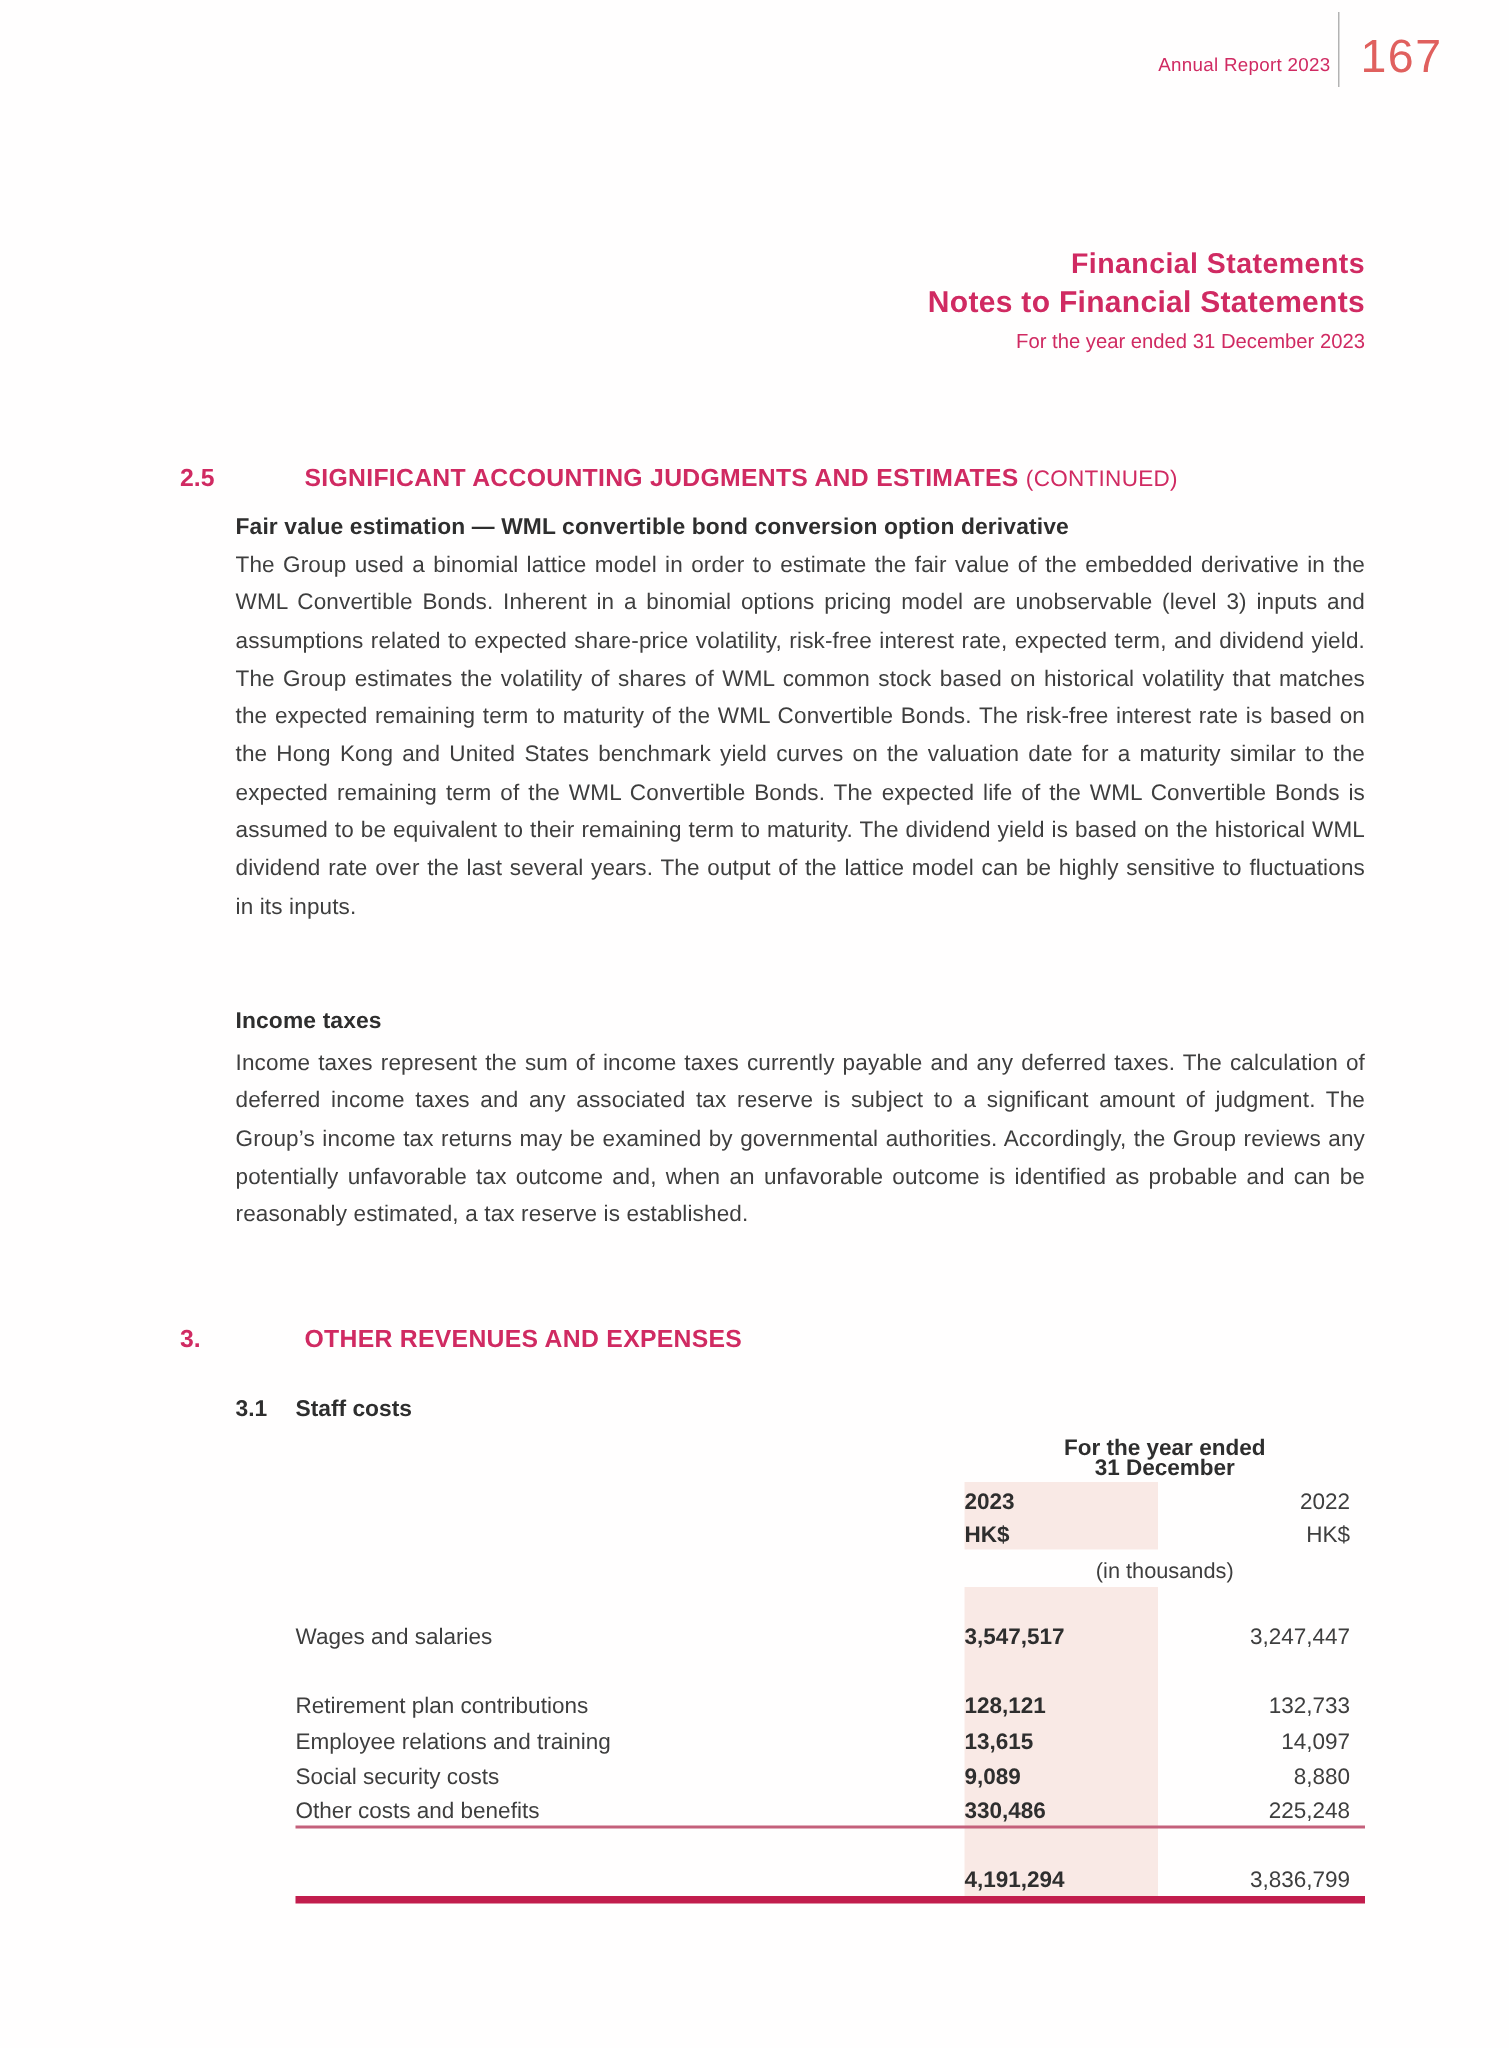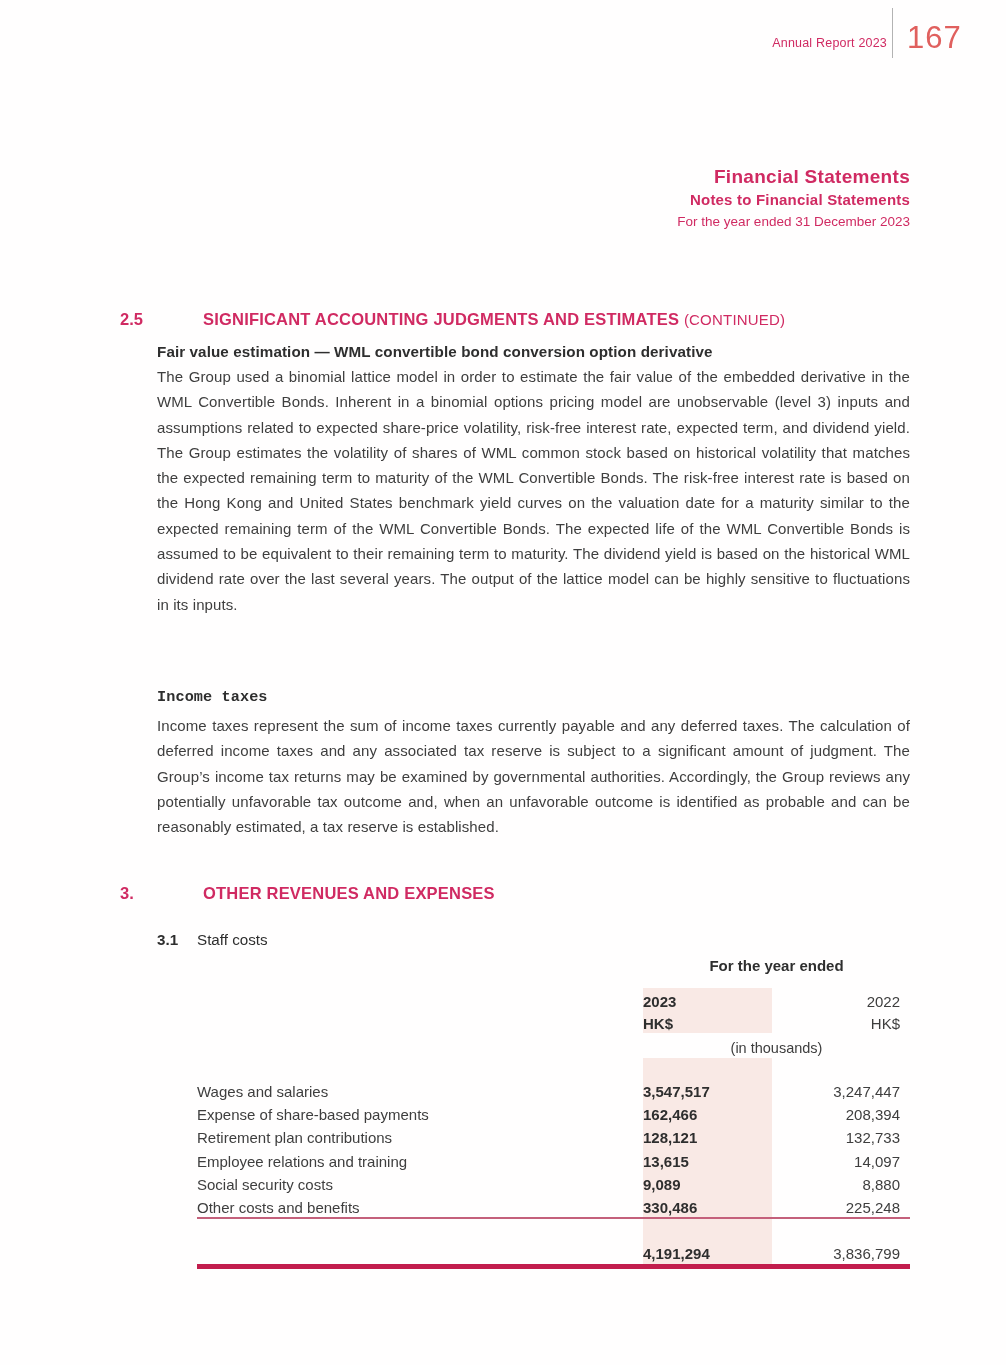--- a/index.html
+++ b/index.html
@@ -30,45 +30,45 @@
     position:absolute;top:8px;left:892px;width:1px;height:50px;background:#b3b3b3;
   }
   .hdr-pageno{
     position:absolute;top:20px;left:907px;
     font-size:31px;color:var(--page-number-red);letter-spacing:1px;
   }
 
   
   .titleblock{position:absolute;top:166px;left:0;right:96px;text-align:right;color:var(--accent-pink);}
   .titleblock .t1{font-size:19px;font-weight:700;letter-spacing:.3px;}
-  .titleblock .t2{font-size:15px;font-weight:700;margin-top:3px;letter-spacing:.2px;}
+  .titleblock .t2{font-size:20px;font-weight:700;margin-top:3px;letter-spacing:.2px;}
   .titleblock .t3{font-size:13.5px;font-weight:400;margin-top:6px;}
 
   
   .sec-row{display:flex;align-items:baseline;gap:46px;}
   .sec-num{width:37px;flex:0 0 37px;font-weight:700;color:var(--accent-pink);font-size:16.5px;}
   .sec-head{font-weight:700;color:var(--accent-pink);font-size:16.5px;letter-spacing:.2px;}
   .sec-head .cont{font-weight:400;font-size:15px;letter-spacing:.2px;}
 
   .sec25{position:absolute;top:310px;left:120px;width:790px;}
   .indent{margin-left:37px;}
   .subhead{font-size:15.2px;font-weight:700;color:var(--heading-black);margin-top:14px;letter-spacing:.1px;}
   .para{
     font-size:15px;line-height:25.3px;text-align:justify;margin-top:4px;
     color:var(--body-text);letter-spacing:.1px;
   }
 
   .incometaxes{position:absolute;top:672px;left:157px;width:753px;}
-  .incometaxes .subhead{margin-top:16px;font-family:Liberation Mono, monospace;}
+  .incometaxes .subhead{margin-top:0;}
   .incometaxes .para{margin-top:7px;}
 
   .sec3{position:absolute;top:884px;left:120px;width:790px;}
   .sub31{display:flex;align-items:flex-start;margin-top:28px;}
   .sub31 .n{width:40px;flex:0 0 40px;font-weight:700;font-size:15.2px;color:var(--heading-black);}
-  .sub31 .h{font-weight:400;font-size:15.2px;color:var(--heading-black);}
+  .sub31 .h{font-weight:700;font-size:15.2px;color:var(--heading-black);}
 
   
   .stafftable{position:absolute;top:940px;left:197px;width:713px;height:340px;font-size:15px;}
   .band{position:absolute;left:446px;width:129px;background:var(--highlight-pink);}
   .band1{top:48px;height:45px;}
   .band2{top:118px;height:208px;}
   .t-center{position:absolute;left:446px;width:267px;text-align:center;height:22px;line-height:22px;}
   .t-bold{font-weight:700;color:var(--heading-black);}
   .t-row{position:absolute;left:0;right:0;height:22px;display:flex;align-items:center;line-height:22px;}
   .t-label{flex:1 1 auto;color:var(--body-text);}
@@ -121,42 +121,38 @@
       <span class="n">3.1</span>
       <span class="h">Staff costs</span>
     </div>
   </div>
 
   <div class="stafftable">
     <div class="band band1"></div>
     <div class="band band2"></div>
 
     <div class="t-center t-bold" style="top:15px">For the year ended</div>
+    <div class="t-center t-bold" style="top:28px">31 December</div>
 
     <div class="t-row" style="top:51px">
       <div class="t-label"></div>
       <div class="c23 hdr-year">2023</div>
       <div class="c22">2022</div>
     </div>
     <div class="t-row" style="top:73px">
       <div class="t-label"></div>
       <div class="c23">HK$</div>
       <div class="c22">HK$</div>
     </div>
     <div class="t-center" style="top:97px;font-size:14.5px">(in thousands)</div>
 
     <div class="t-row" style="top:141px">
       <div class="t-label">Wages and salaries</div>
       <div class="c23">3,547,517</div>
       <div class="c22">3,247,447</div>
-    </div>
-    <div class="t-row" style="top:164px">
-      <div class="t-label">Expense of share-based payments</div>
-      <div class="c23">162,466</div>
-      <div class="c22">208,394</div>
     </div>
     <div class="t-row" style="top:187px">
       <div class="t-label">Retirement plan contributions</div>
       <div class="c23">128,121</div>
       <div class="c22">132,733</div>
     </div>
     <div class="t-row" style="top:211px">
       <div class="t-label">Employee relations and training</div>
       <div class="c23">13,615</div>
       <div class="c22">14,097</div>

